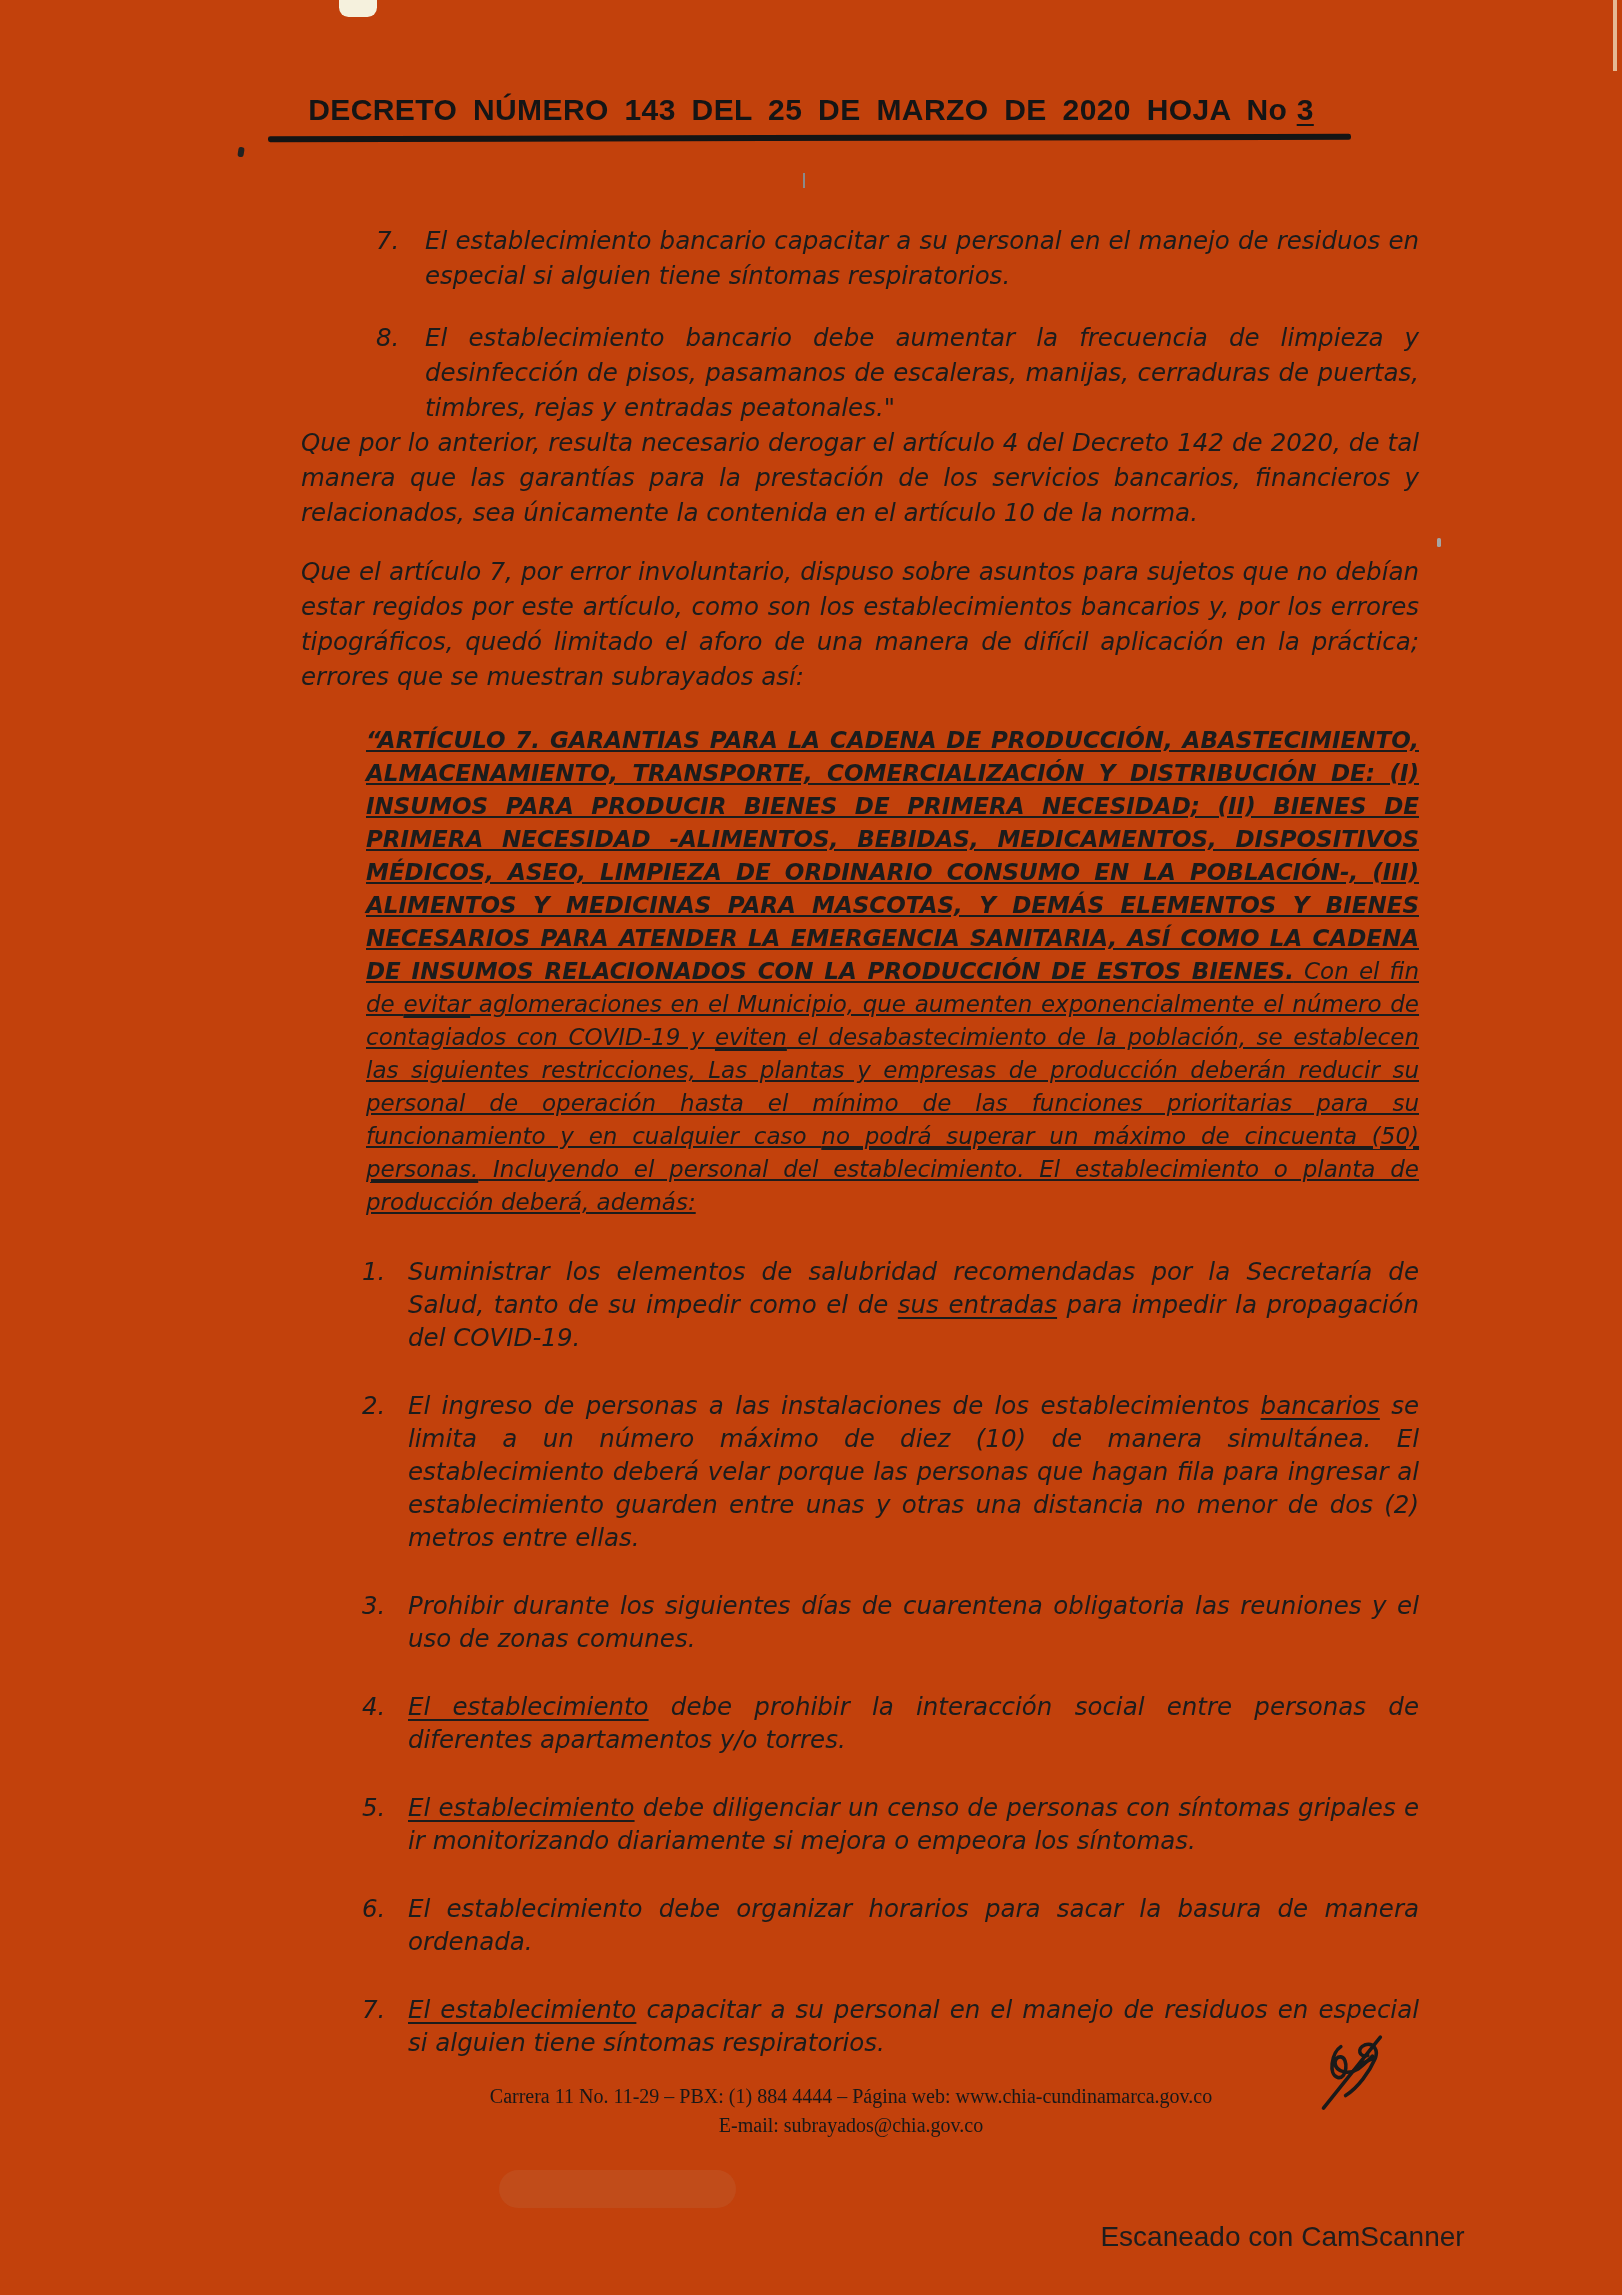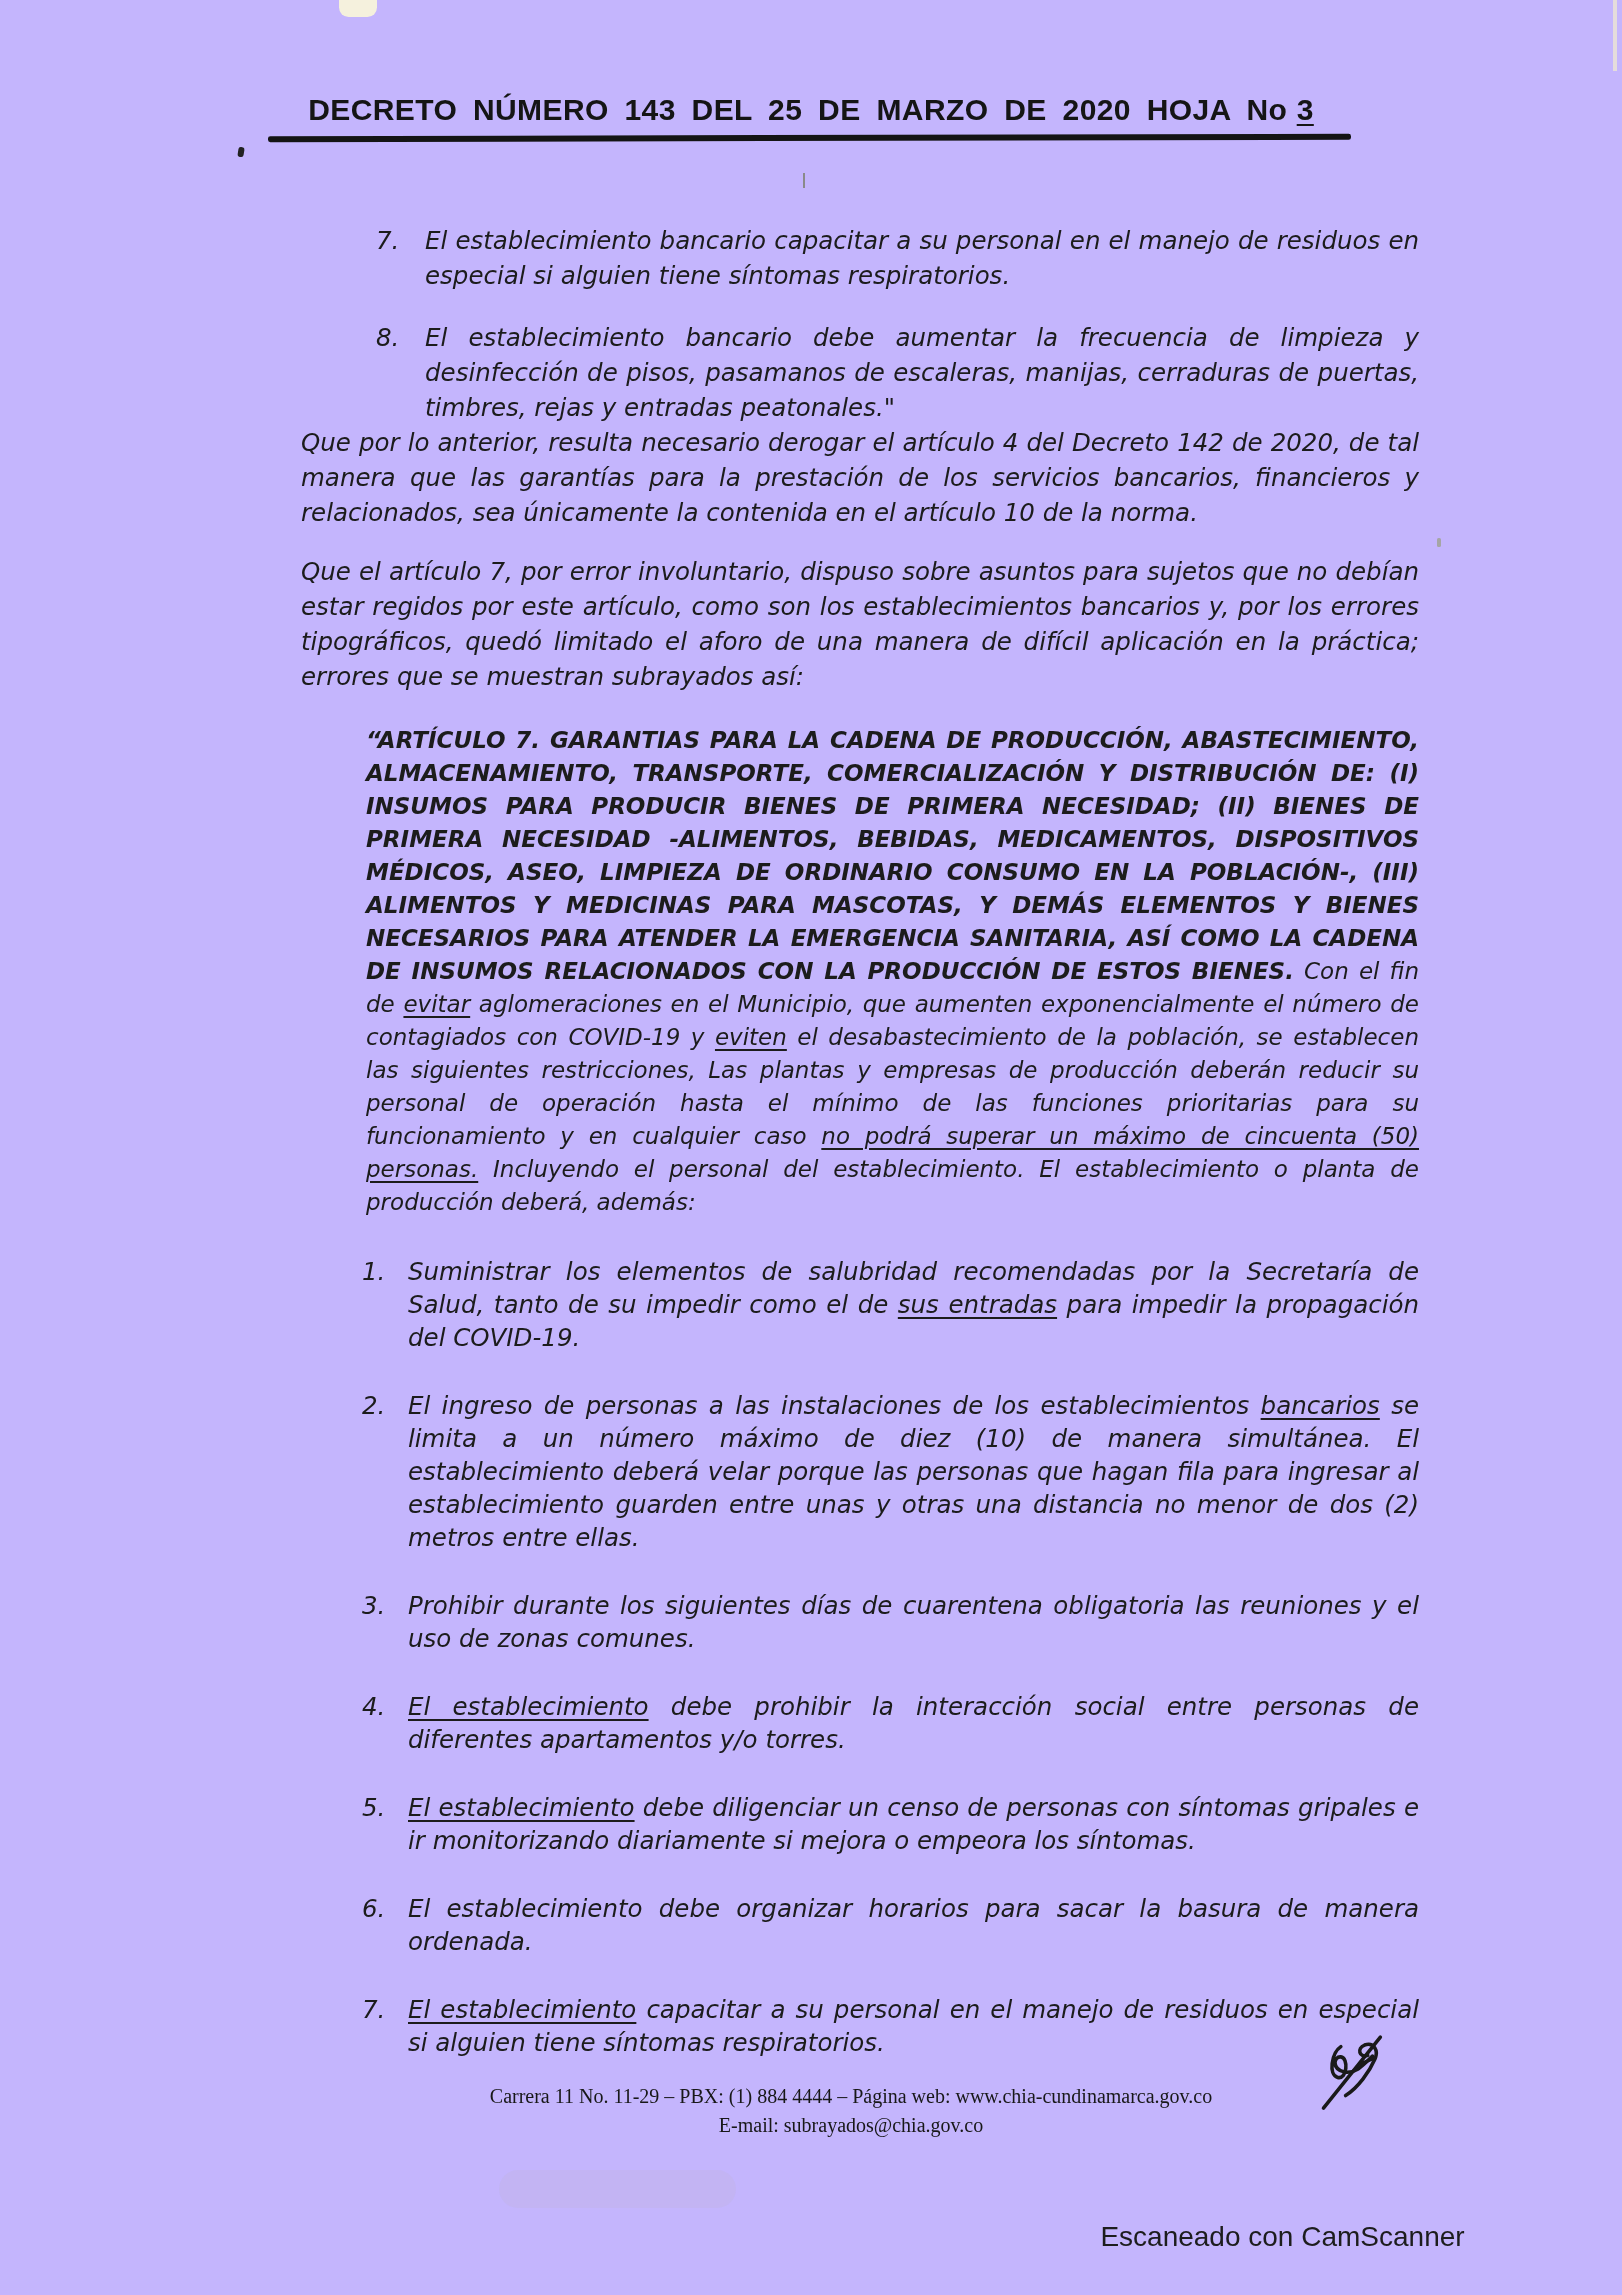--- a/index.html
+++ b/index.html
@@ -4,21 +4,21 @@
 <style>
   * { margin:0; padding:0; box-sizing:border-box; }
   html, body { width:1623px; height:2295px; }
   body {
     position:relative;
     background:#ffffff;
     color:#1b1b1b;
     font-family:"DejaVu Sans", sans-serif;
     overflow:hidden;
   }
-  .paper { position:absolute; inset:0; background:#c4b5fd; }
+  .paper { position:absolute; inset:0; background:#c2410c; }
 
   
   .smudge-top { position:absolute; left:339px; top:0; width:38px; height:17.4px;
     background:#f5f1dd; border-radius:0 0 9.5px 9.5px; }
   .edge-streak { position:absolute; right:6.3px; top:0; width:4px; height:71px;
     background:rgba(243,236,205,0.7); }
   .dot-mark { position:absolute; left:238px; top:147px; width:5.5px; height:10.3px;
     background:#222; border-radius:2.4px; transform:rotate(9deg); }
   .tick-mark { position:absolute; left:803px; top:173px; width:2.4px; height:15px;
     background:#8a8a8a; }
@@ -48,21 +48,21 @@
   .li .num { flex:0 0 49px; }
   .li .txt { flex:1; text-align:justify; }
 
   .intro { margin-left:75px; }
   .intro .li + .li { margin-top:27px; }
 
   .paras .p1 { text-align:justify; }
   .paras .p2 { margin-top:24px; text-align:justify; }
 
   .quote { margin:30px 0 0 65px; width:1053px;
-    font-size:23px; line-height:33px; text-align:justify; }
+    font-size:23px; line-height:33px; text-align:justify;text-decoration:underline; }
   .quote strong { font-weight:bold; }
 
   .u { text-decoration:underline; text-decoration-thickness:2px; text-underline-offset:4px; }
 
   .measures { margin-left:61px; margin-top:36px; font-size:24.5px; line-height:33px; }
   .measures .li { margin-top:0; }
   .measures .li + .li { margin-top:35px; }
   .measures .li .num { flex:0 0 46px; }
 
   

